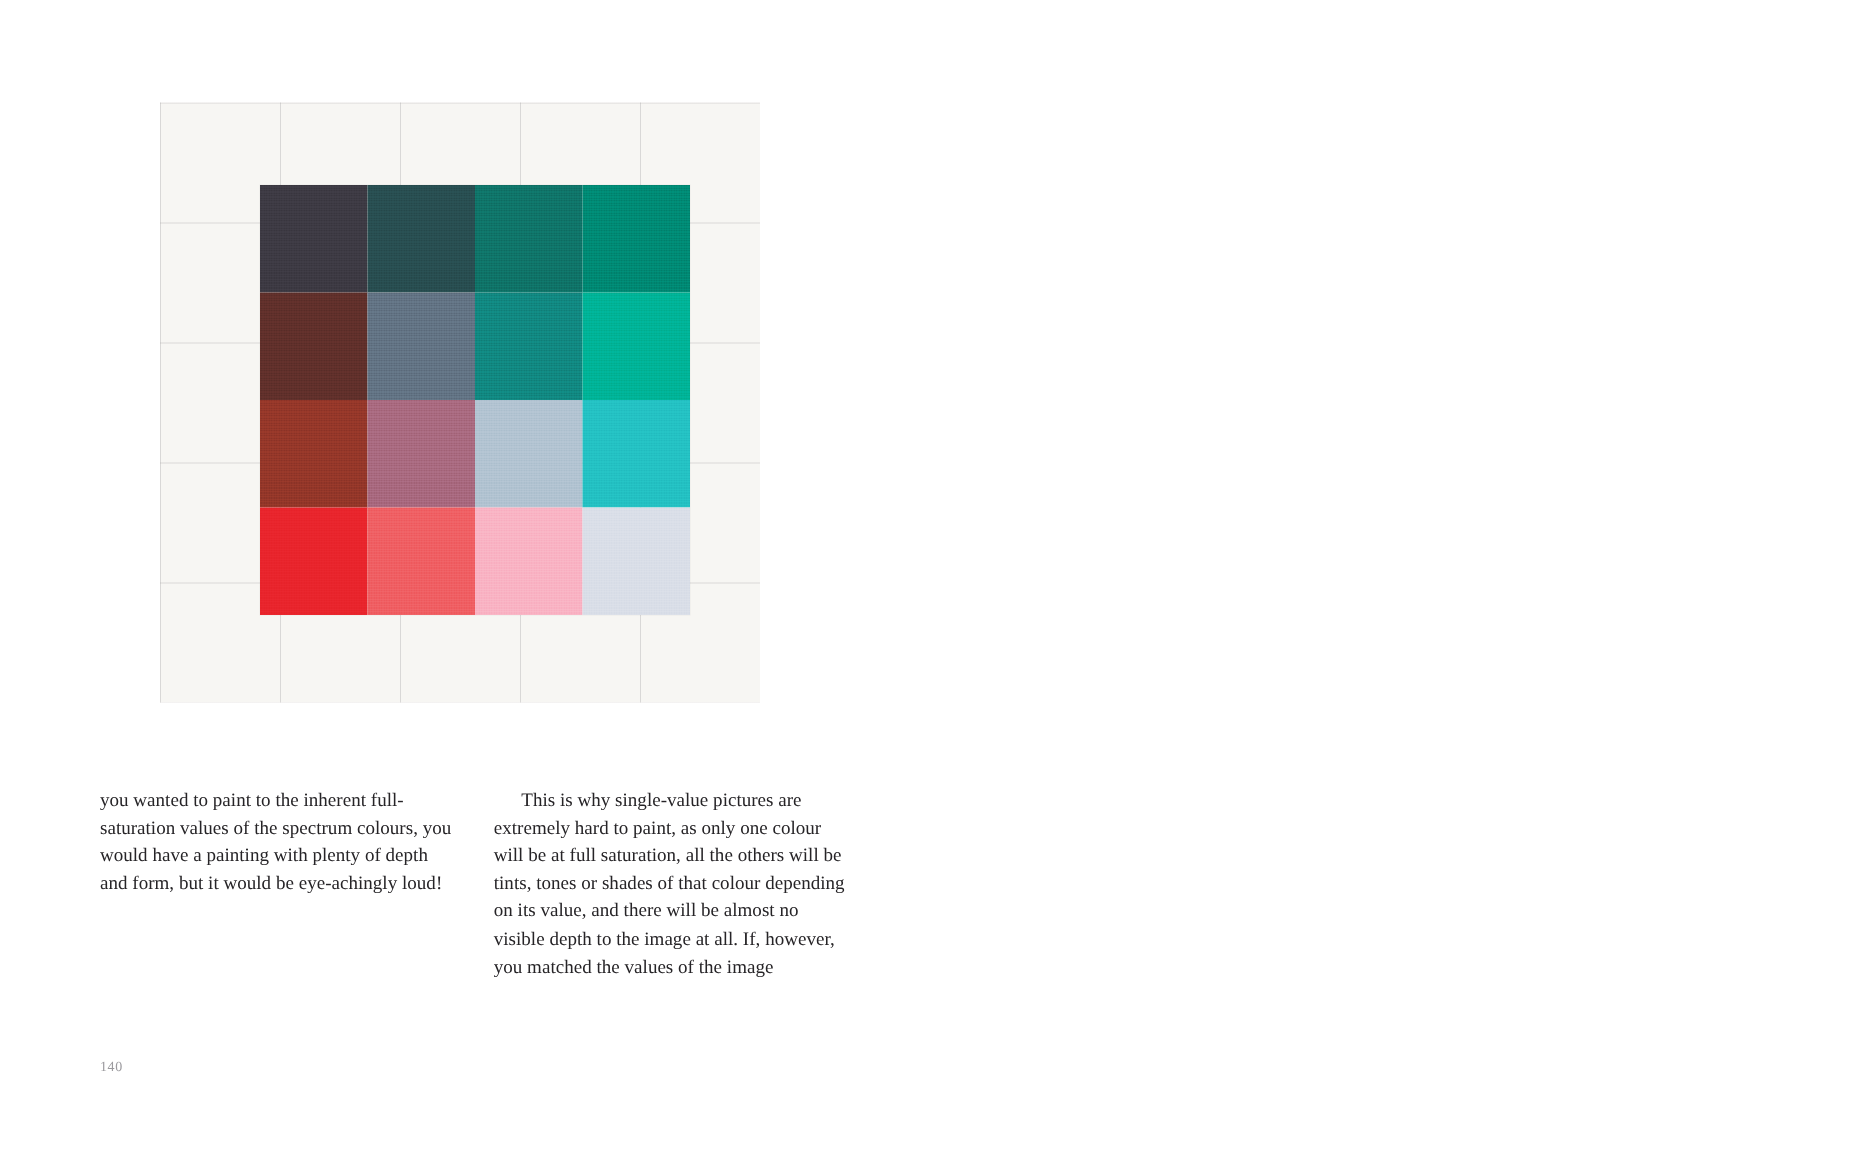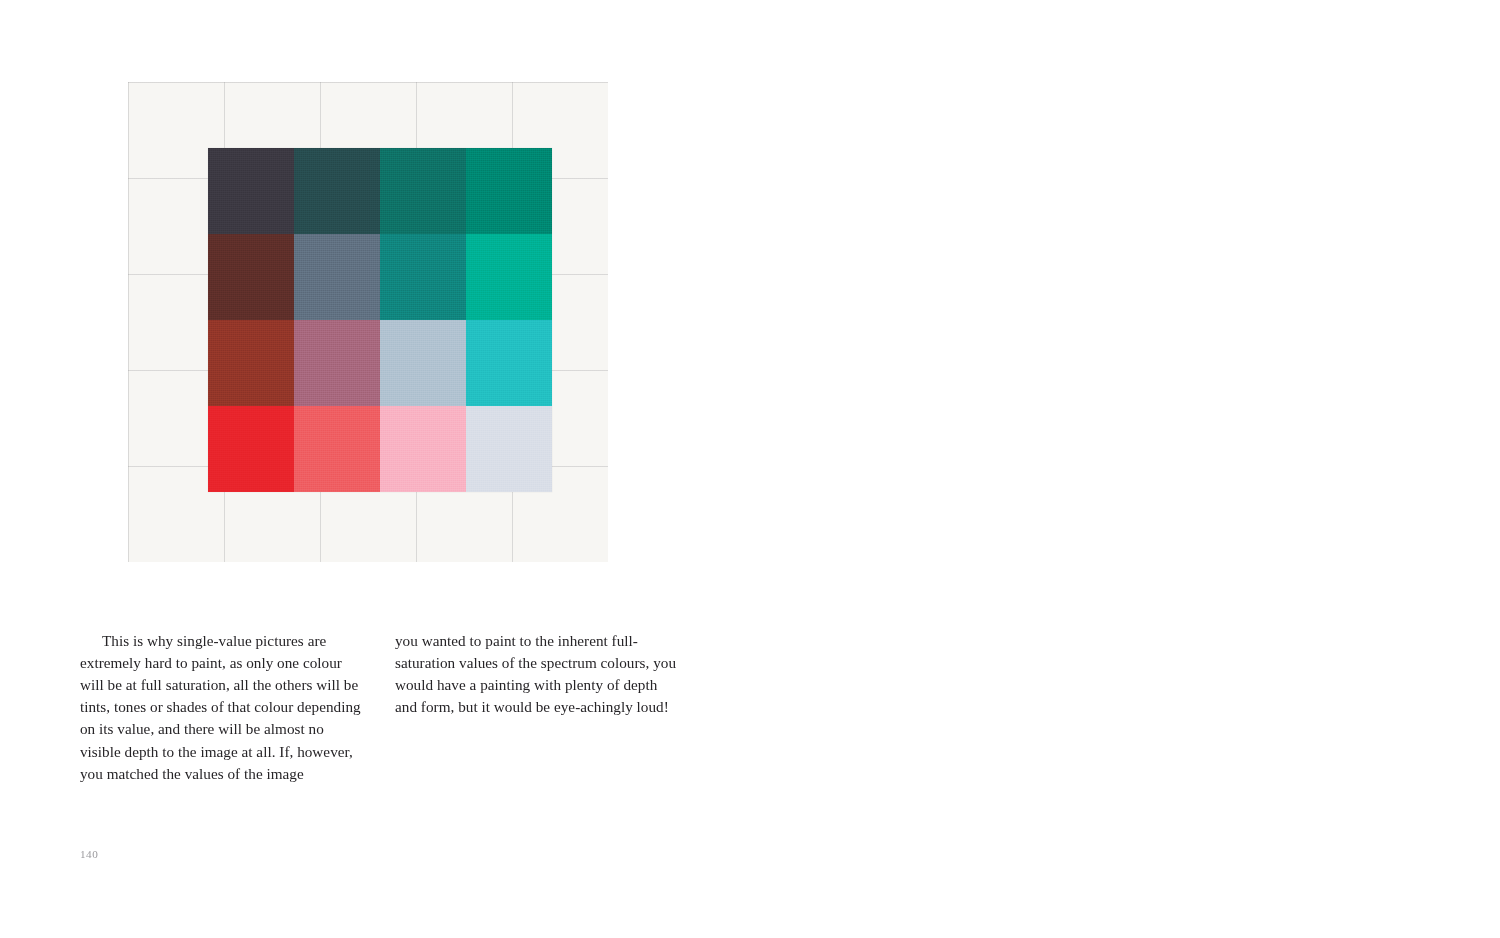--- a/index.html
+++ b/index.html
@@ -155,24 +155,24 @@
             <div class="swatch" style="background: rgb(232, 35, 42);"></div>
             <div class="swatch" style="background: rgb(239, 91, 95);"></div>
             <div class="swatch" style="background: rgb(249, 176, 193);"></div>
             <div class="swatch" style="background: rgb(216, 221, 231);"></div>
           </div>
       </div>
     </div>
 
     <div class="columns">
       <div class="col">
-        <p class="indent">This is why single-value pictures are extremely hard to paint, as only one colour will be at full saturation, all the others will be tints, tones or shades of that colour depending on its value, and there will be almost no visible depth to the image at all. If, however, you matched the values of the image</p>
+        <p>you wanted to paint to the inherent full-saturation values of the spectrum colours, you would have a painting with plenty of depth and form, but it would be eye-achingly loud!</p>
       </div>
       <div class="col">
-        <p>you wanted to paint to the inherent full-saturation values of the spectrum colours, you would have a painting with plenty of depth and form, but it would be eye-achingly loud!</p>
+        <p class="indent">This is why single-value pictures are extremely hard to paint, as only one colour will be at full saturation, all the others will be tints, tones or shades of that colour depending on its value, and there will be almost no visible depth to the image at all. If, however, you matched the values of the image</p>
       </div>
     </div>
 
     <div class="foot">
       <span class="folio start">140</span>
       <span class="folio end"></span>
     </div>
   </div>
 
   <div class="page page-right">

